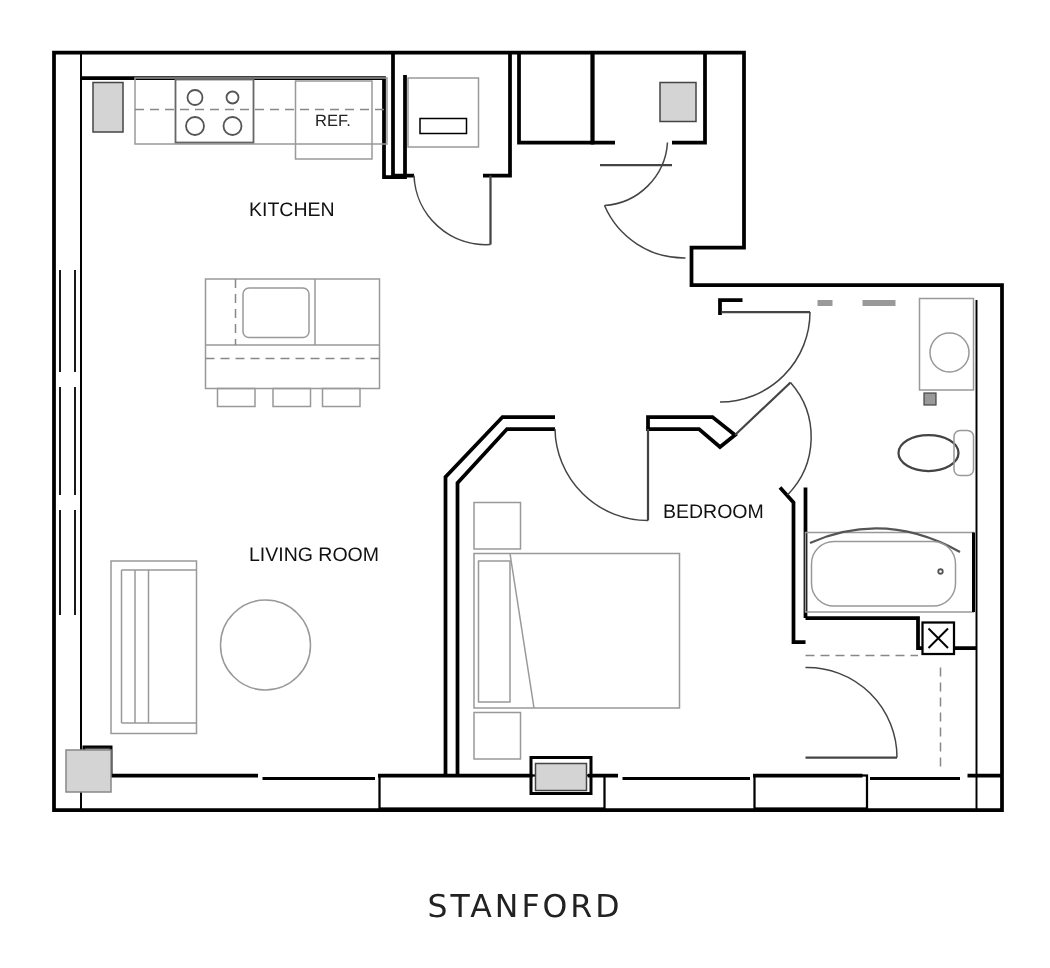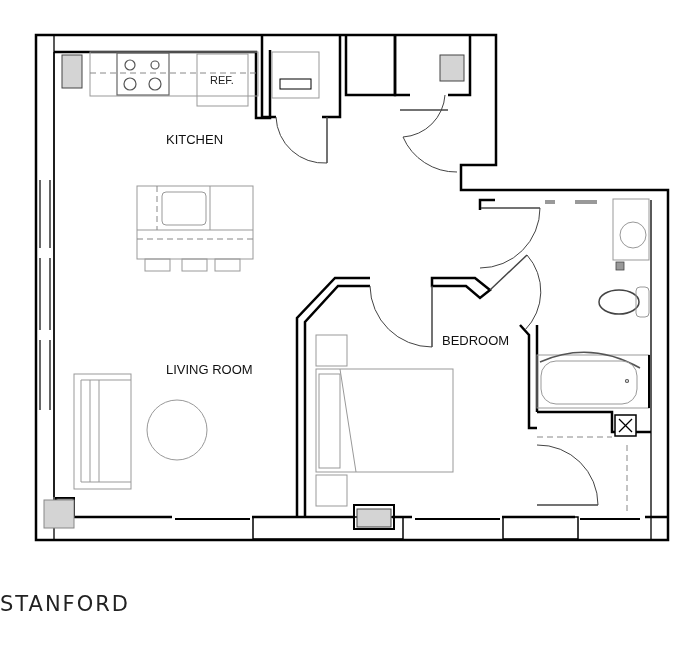--- a/index.html
+++ b/index.html
@@ -1,20 +1,20 @@
 <!DOCTYPE html>
 <html><head>
 <meta charset="utf-8">
 <style>
   html,body{margin:0;padding:0;background:#ffffff;}
   body{width:700px;height:645px;position:relative;overflow:hidden;font-family:"Liberation Sans",sans-serif;}
   #plan{position:absolute;left:0;top:0;}
   .room-label{font-family:"Liberation Sans",sans-serif;font-size:13px;fill:#111;}
   .small-label{font-family:"Liberation Sans",sans-serif;font-size:11px;fill:#222;}
-  .title{position:absolute;left:0;width:700px;top:592px;text-align:left;font-family:"DejaVu Sans",sans-serif;font-size:21px;letter-spacing:2px;color:#222;}
+  .title{position:absolute;left:0;width:700px;top:592px;text-align:center;font-family:"DejaVu Sans",sans-serif;font-size:21px;letter-spacing:2px;color:#222;}
   .wall{fill:none;stroke:#000;stroke-width:2.5;}
   .wall-thin{fill:none;stroke:#000;stroke-width:1.3;}
   .furn{fill:none;stroke:#999;stroke-width:1;}
   .furn-dark{fill:none;stroke:#555;stroke-width:1.2;}
   .dash{fill:none;stroke:#888;stroke-width:1;stroke-dasharray:6 4;}
   .door-arc{fill:none;stroke:#444;stroke-width:1;}
   .gray-fill{fill:#d4d4d4;stroke:#444;stroke-width:1;}
 </style>
 </head>
 <body>

